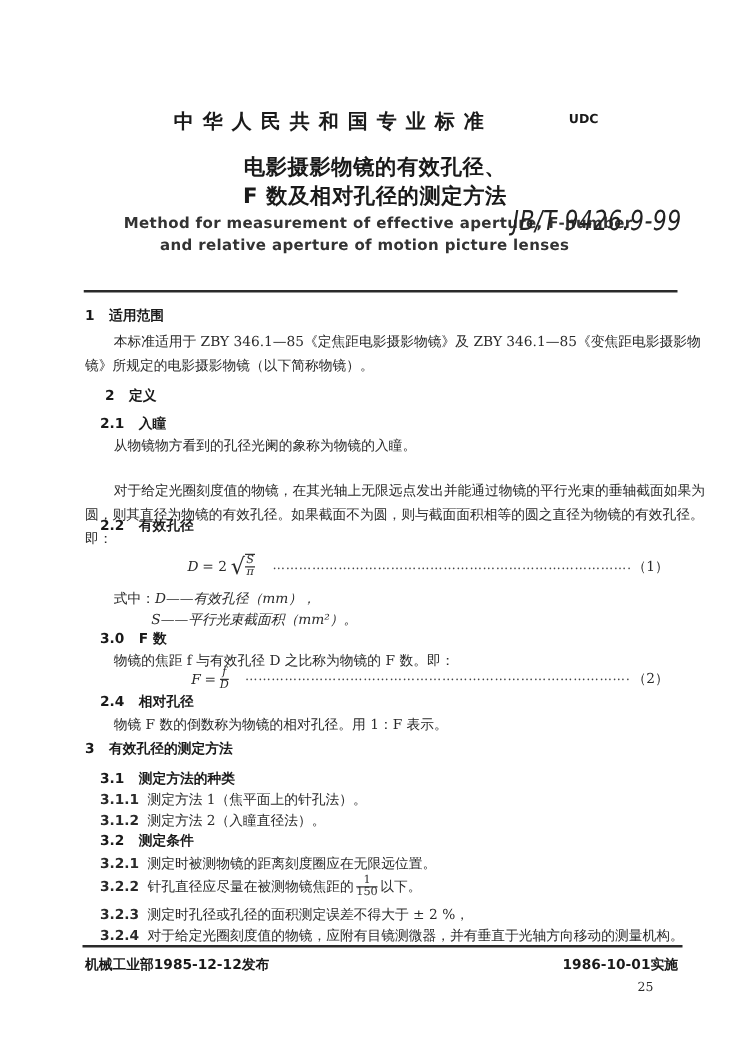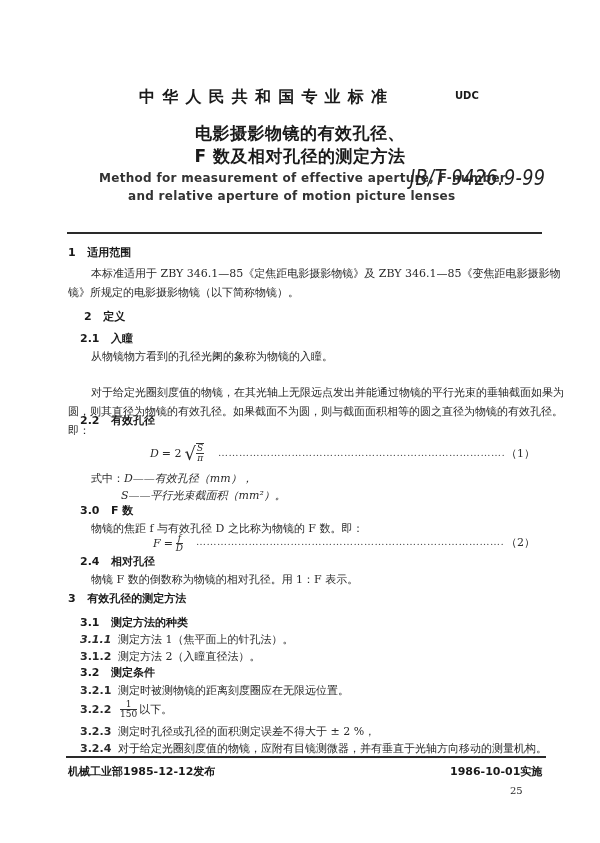--- a/index.html
+++ b/index.html
@@ -102,34 +102,35 @@
 <div class="abs p" style="left:91px; top:572px;">物镜 F 数的倒数称为物镜的相对孔径。用 1：F 表示。</div>
 
 <div class="abs sans h1" style="left:68px; top:591px;">
   <span>3</span>&nbsp;&nbsp;&nbsp;<span>有效孔径的测定方法</span>
 </div>
 
 <div class="abs sans h2" style="left:80px; top:615px;">
   <span>3.1</span>&nbsp;&nbsp;&nbsp;<span>测定方法的种类</span>
 </div>
 <div class="abs p" style="left:80px; top:632px;">
-  <span class="num sans" style="width:38px;font-style:italic;">3.1.1</span><span>测定方法 1（焦平面上的针孔法）。</span>
+  <span class="num sans" style="width:38px;">3.1.1</span><span>测定方法 1（焦平面上的针孔法）。</span>
 </div>
 <div class="abs p" style="left:80px; top:649px;">
   <span class="num sans" style="width:38px;">3.1.2</span><span>测定方法 2（入瞳直径法）。</span>
 </div>
 
 <div class="abs sans h2" style="left:80px; top:665px;">
   <span>3.2</span>&nbsp;&nbsp;&nbsp;<span>测定条件</span>
 </div>
 <div class="abs p" style="left:80px; top:683px;">
   <span class="num sans" style="width:38px;">3.2.1</span><span>测定时被测物镜的距离刻度圈应在无限远位置。</span>
 </div>
 <div class="abs p" style="left:80px; top:697px; height:24px; display:flex; align-items:center;">
   <span class="num sans" style="width:38px;">3.2.2</span>
+    <span>针孔直径应尽量在被测物镜焦距的</span>
     <span class="frac" style="margin:0 2px;">
       <span class="n">1</span>
       <span class="d">150</span>
     </span>
     <span>以下。</span>
 </div>
 <div class="abs p" style="left:80px; top:724px;">
   <span class="num sans" style="width:38px;">3.2.3</span><span>测定时孔径或孔径的面积测定误差不得大于 ± 2 %，</span>
 </div>
 <div class="abs p" style="left:80px; top:741px;">

